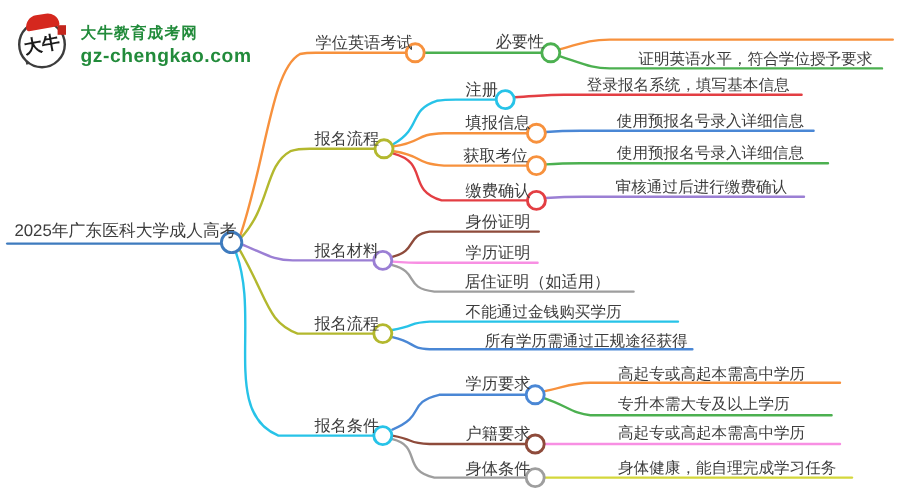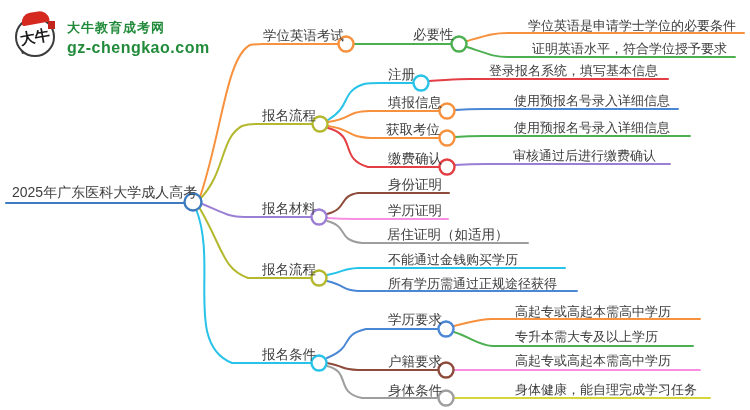--- a/index.html
+++ b/index.html
@@ -108,41 +108,40 @@
     <div class="logo-text" style="color: rgb(34, 139, 59);">
       <div class="logo-name">大牛教育成考网</div>
       <div class="logo-url">gz-chengkao.com</div>
     </div>
   </div>
 
   <div class="lbl lv0" style="left:12px;top:185px">2025年广东医科大学成人高考</div>
 
   <div class="lbl lv1" style="left:263px;top:28px">学位英语考试</div>
   <div class="lbl lv1" style="left:413px;top:27px">必要性</div>
-  <div class="lbl" style="left:528px;top:18px">学位英语是申请学士学位的必要条件</div>
   <div class="lbl" style="left:532px;top:41px">证明英语水平，符合学位授予要求</div>
 
   <div class="lbl lv1" style="left:262px;top:108px">报名流程</div>
   <div class="lbl lv1" style="left:388px;top:67px">注册</div>
   <div class="lbl" style="left:489px;top:63px">登录报名系统，填写基本信息</div>
   <div class="lbl lv1" style="left:388px;top:95px">填报信息</div>
   <div class="lbl" style="left:514px;top:93px">使用预报名号录入详细信息</div>
   <div class="lbl lv1" style="left:386px;top:122px">获取考位</div>
   <div class="lbl" style="left:514px;top:120px">使用预报名号录入详细信息</div>
   <div class="lbl lv1" style="left:388px;top:151px">缴费确认</div>
   <div class="lbl" style="left:513px;top:148px">审核通过后进行缴费确认</div>
 
   <div class="lbl lv1" style="left:262px;top:201px">报名材料</div>
   <div class="lbl lv1" style="left:388px;top:177px">身份证明</div>
   <div class="lbl lv1" style="left:388px;top:203px">学历证明</div>
   <div class="lbl lv1" style="left:387px;top:227px">居住证明（如适用）</div>
 
   <div class="lbl lv1" style="left:262px;top:262px">报名流程</div>
   <div class="lbl" style="left:388px;top:252px">不能通过金钱购买学历</div>
-  <div class="lbl" style="left:388px;top:276px">所有学历需通过正规途径获得</div>
+  <div class="lbl" style="left:404px;top:276px">所有学历需通过正规途径获得</div>
 
   <div class="lbl lv1" style="left:262px;top:347px">报名条件</div>
   <div class="lbl lv1" style="left:388px;top:312px">学历要求</div>
   <div class="lbl" style="left:515px;top:304px">高起专或高起本需高中学历</div>
   <div class="lbl" style="left:515px;top:329px">专升本需大专及以上学历</div>
   <div class="lbl lv1" style="left:388px;top:354px">户籍要求</div>
   <div class="lbl" style="left:515px;top:353px">高起专或高起本需高中学历</div>
   <div class="lbl lv1" style="left:388px;top:383px">身体条件</div>
   <div class="lbl" style="left:515px;top:382px">身体健康，能自理完成学习任务</div>
 

